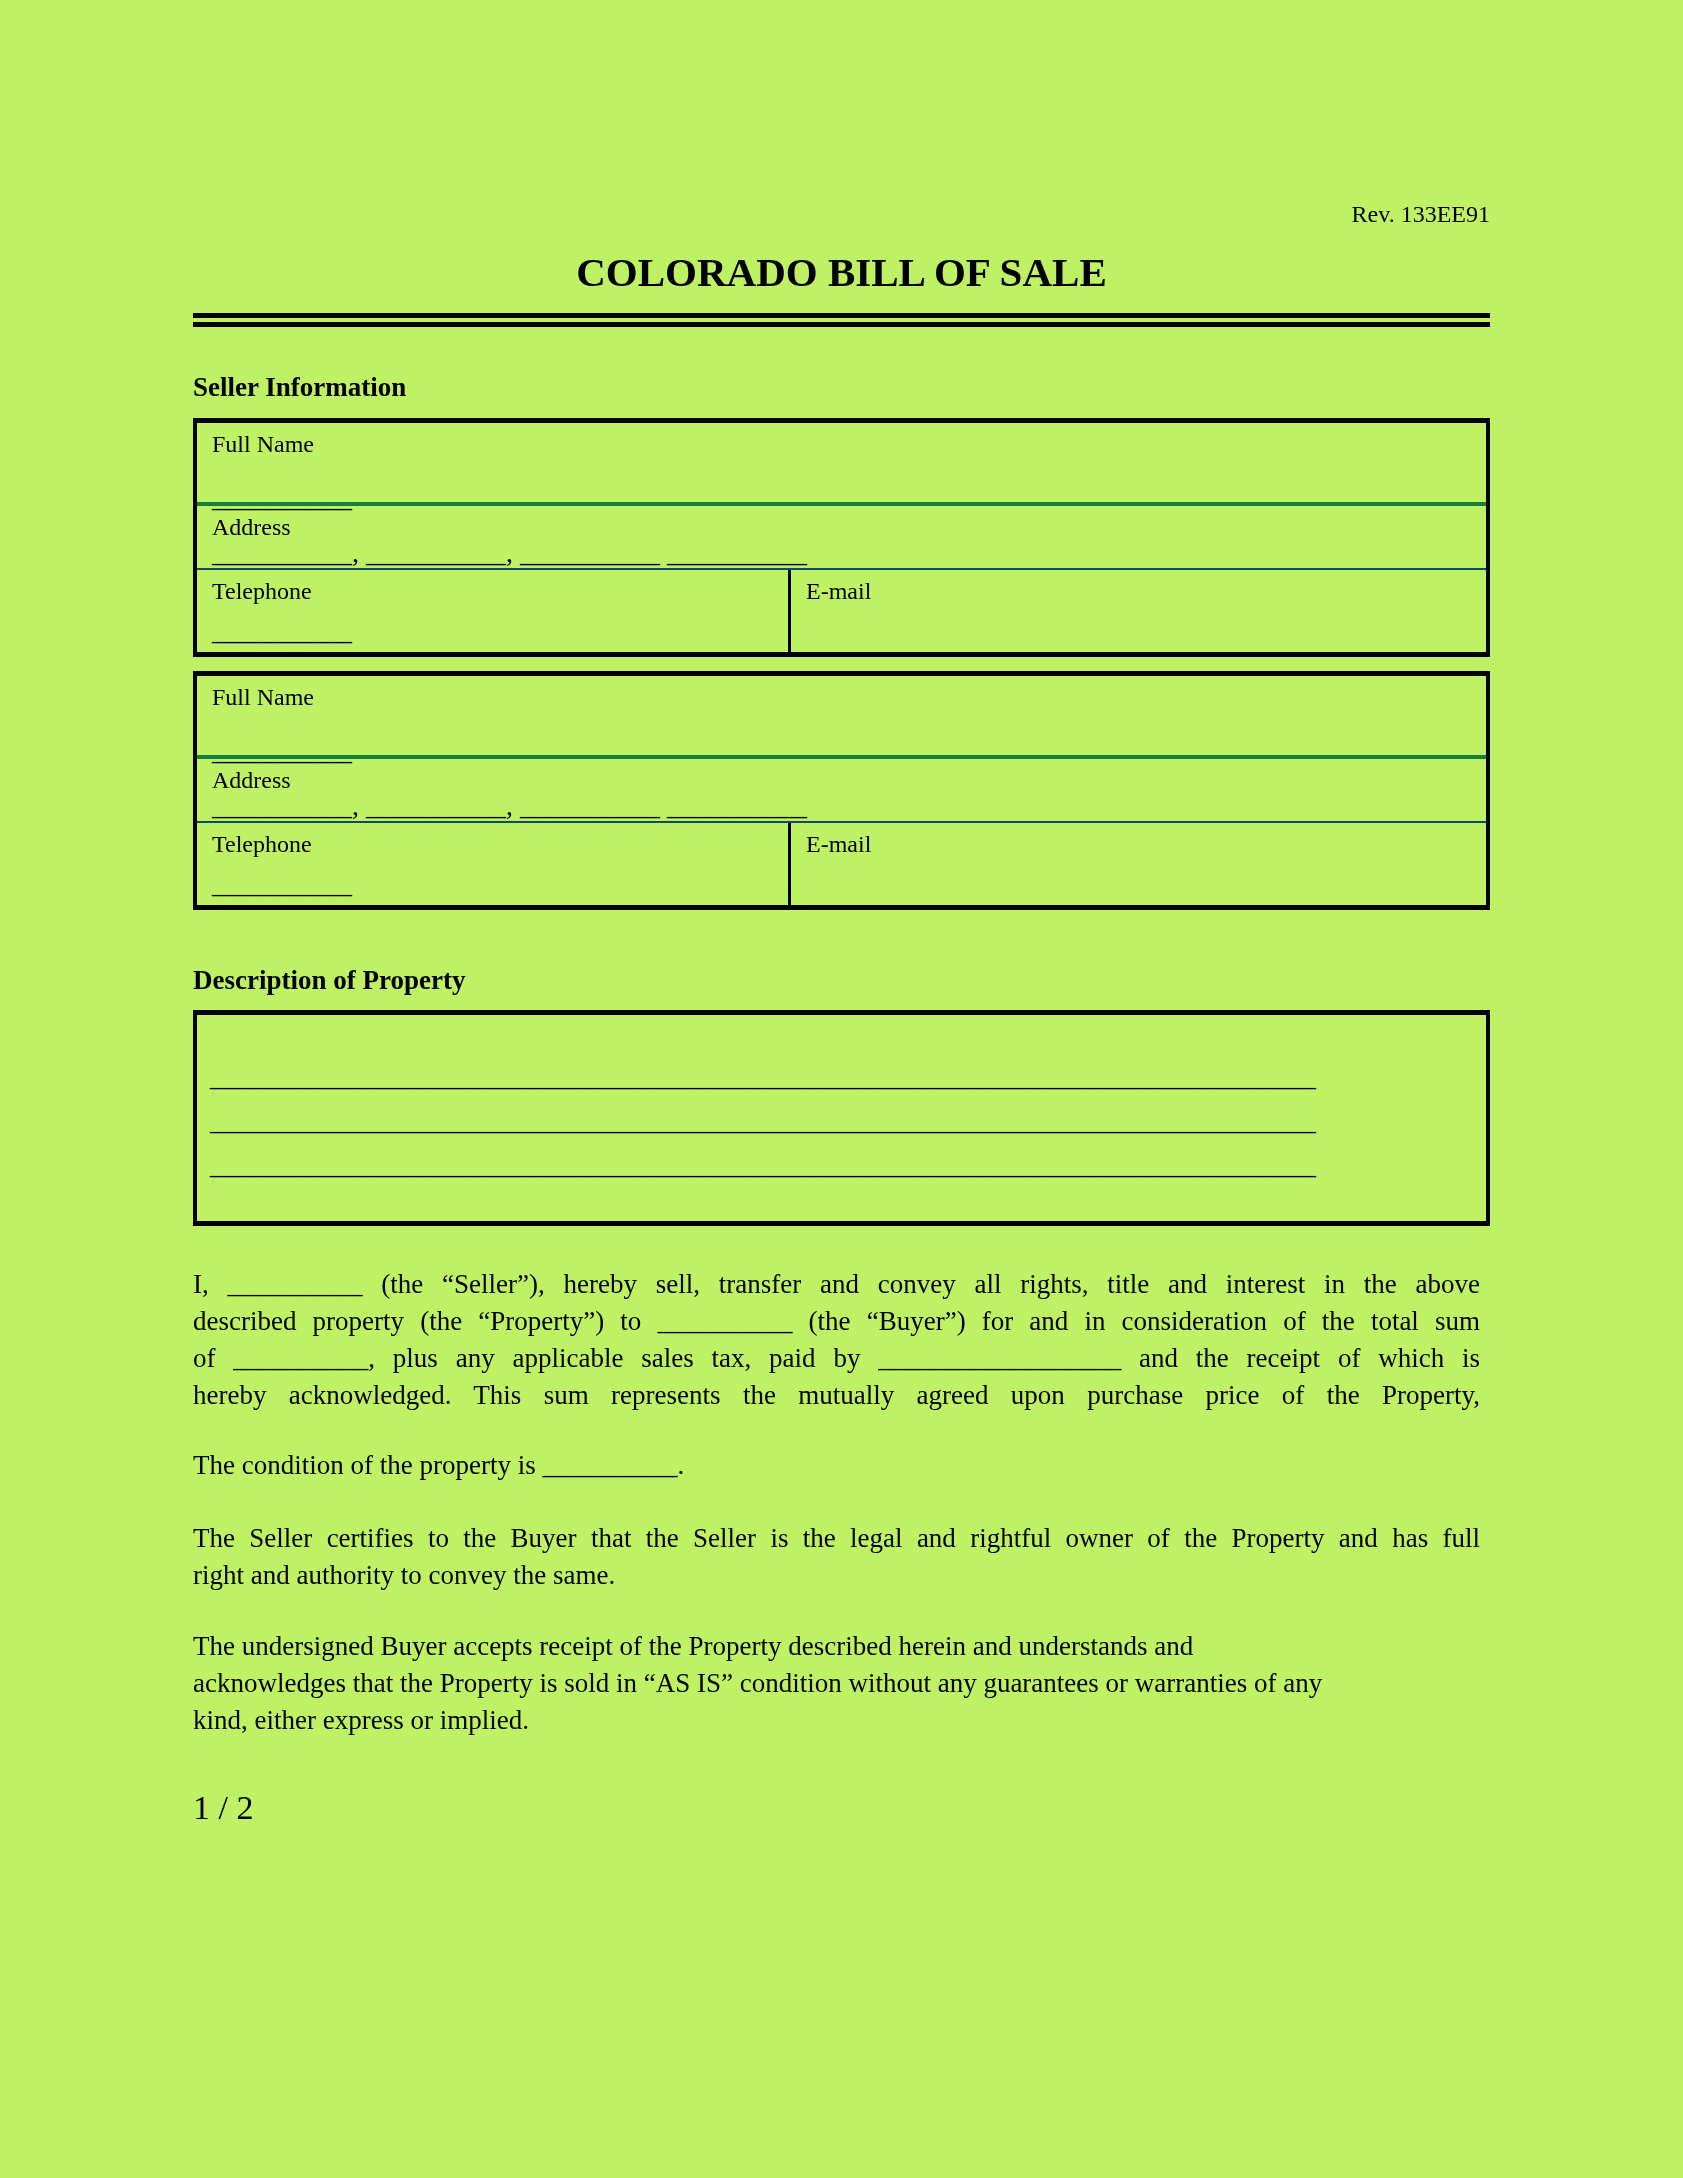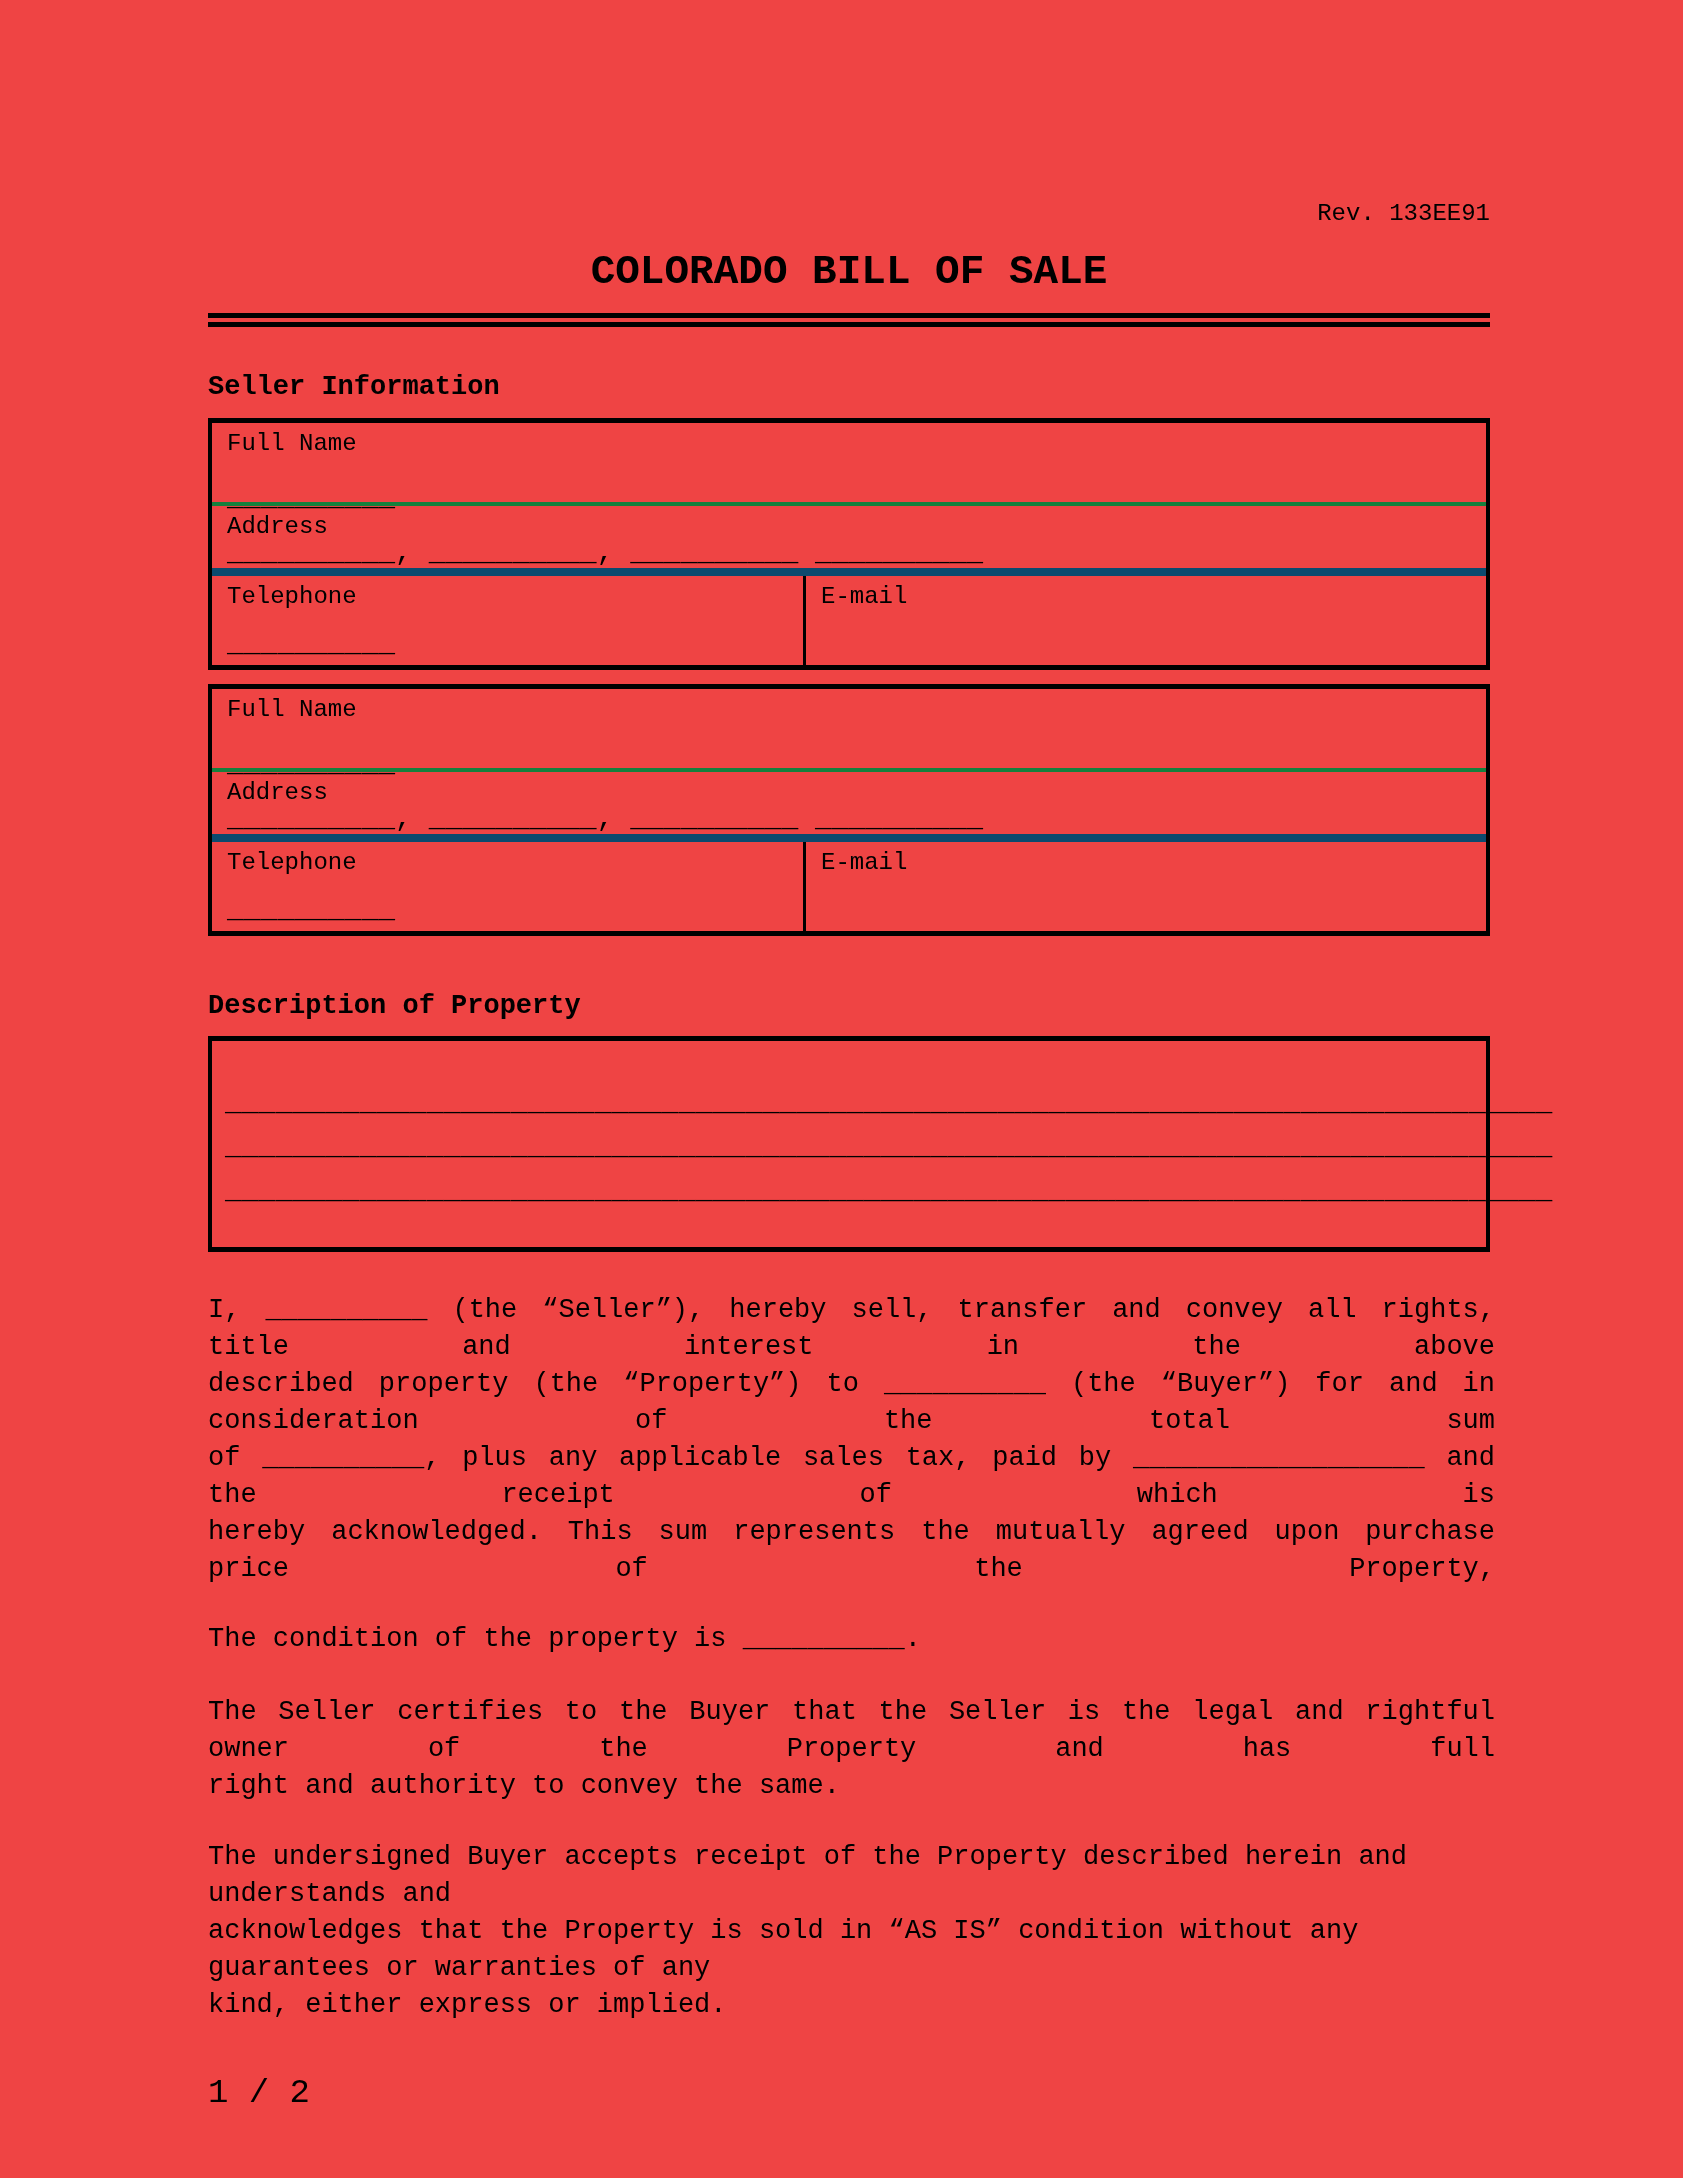--- a/index.html
+++ b/index.html
@@ -1,25 +1,24 @@
 <!DOCTYPE html>
 <html><head>
 <meta charset="utf-8">
 <style>
   html, body { margin: 0; padding: 0; background: #ffffff; }
   .page {
     position: relative;
     width: 1683px;
     height: 2178px;
-    background: #ef4444;
+    background: #bef264;
     color: #000000;
-    font-family: Liberation Mono, monospace;
+    font-family: Liberation Serif, serif;
     overflow: hidden;
     box-sizing: border-box;
-    padding-left: 15px;
   }
   .content { padding: 0 193px; }
 
   
   .rev-line {
     padding-top: 200px;
     text-align: right;
     font-size: 24px;
     line-height: 28px;
   }
@@ -60,22 +59,22 @@
     flex-direction: column;
     justify-content: space-between;
     box-sizing: border-box;
     padding: 7px 15px 9px 15px;
   }
   .t-row-name    { height: 79px; gap: 28px; }
   .t-row-address { height: 66px; border-top: 4px solid #15803d; }
   .t-row-split {
     display: flex;
     flex-direction: row;
-    height: 97px;
-    border-top: 8px solid #0c4a6e;
+    height: 84px;
+    border-top: 2px solid #0c4a6e;
     padding: 0;
   }
   .t-cell {
     display: flex;
     flex-direction: column;
     justify-content: space-between;
     box-sizing: border-box;
     padding: 7px 15px 9px 15px;
   }
   .t-cell-tel { width: 591px; flex: 0 0 591px; }

